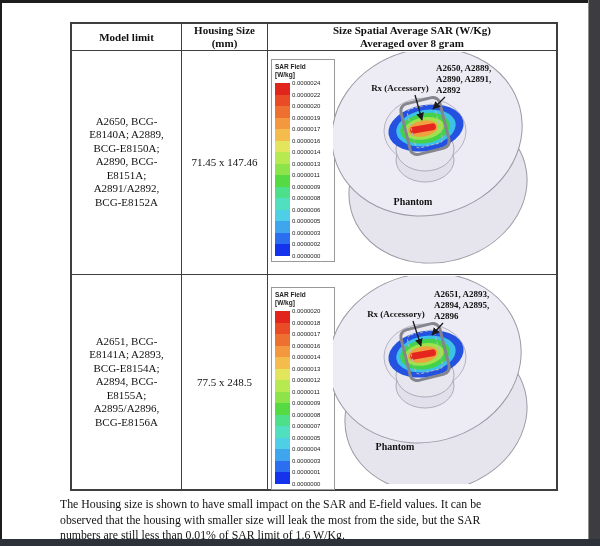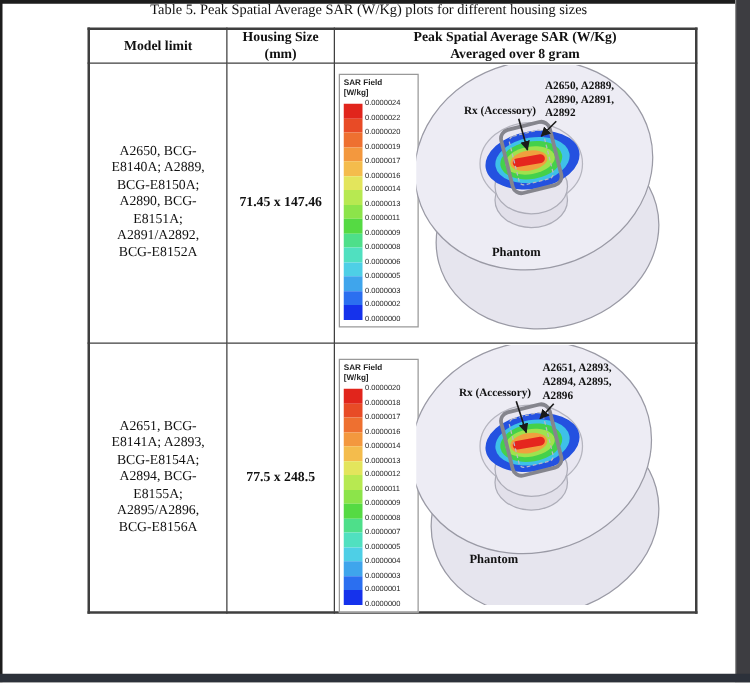--- a/index.html
+++ b/index.html
@@ -15,21 +15,21 @@
   table.doc-table{position:absolute;left:70px;top:22px;border-collapse:collapse;border:2px solid #3f3f3f;}
   .doc-table td,.doc-table th{border:1px solid #3f3f3f;padding:0;vertical-align:middle;text-align:center;}
   .doc-table th{font-size:11px;font-weight:bold;line-height:12.5px;}
   .col-model{width:109px;}
   .col-housing{width:85px;}
   .col-sar{width:288px;}
   .hdr-row{height:27px;}
   .row1{height:224px;}
   .row2{height:216px;}
   .model-cell{font-size:11px;line-height:13.5px;}
-  .housing-cell{font-size:11px;font-weight:bold;}
+  .housing-cell{font-size:11px;}
   .sar-cell{position:relative;padding:0;}
 
   .legend{position:absolute;left:3px;width:64px;border:1px solid #999;background:#fff;
           padding:3px 2px 4px 3px;font-family:"Liberation Sans", sans-serif;text-align:left;box-sizing:border-box;}
   .legend-t1{top:8px;}
   .legend-t2{top:12px;}
   .legend-title{font-size:6.5px;font-weight:bold;line-height:1.3;color:#222;}
   .legend-body{position:relative;margin-top:2px;height:176px;}
   .legend-bar{position:absolute;left:0;top:2px;width:15px;}
   .legend-bar .seg{width:15px;height:11.5px;}
@@ -43,32 +43,31 @@
 </style>
 </head>
 <body>
 
 <div class="screen">
   <div class="edge-top"></div>
   <div class="edge-left"></div>
   <div class="edge-right"></div>
   <div class="edge-bottom"></div>
 
-  <div class="doc-title">Table 5. Peak Spatial Average SAR (W/Kg) plots for different housing sizes</div>
 
   <table class="doc-table">
     <tbody>
         <tr class="hdr-row">
       <th class="col-model">Model limit</th>
       <th class="col-housing">
         <div>Housing Size</div>
         <div>(mm)</div>
       </th>
       <th class="col-sar">
-        <div>Peak Spatial Average SAR (W/Kg)</div>
+        <div>Size Spatial Average SAR (W/Kg)</div>
         <div>Averaged over 8 gram</div>
       </th>
     </tr>
 
     <tr class="row1">
       <td class="model-cell">
         <div>A2650, BCG-</div>
         <div>E8140A; A2889,</div>
         <div>BCG-E8150A;</div>
         <div>A2890, BCG-</div>
@@ -244,14 +243,17 @@
           <text x="101" y="32" font-size="9">A2894, A2895,</text>
           <text x="101" y="43" font-size="9">A2896</text>
           <text x="62" y="174" text-anchor="middle" font-size="10">Phantom</text>
         </svg>
       </td>
     </tr>
   </tbody>
     </table>
 
   <div class="caption">
+    <div>The Housing size is shown to have small impact on the SAR and E-field values. It can be</div>
+    <div>observed that the housing with smaller size will leak the most from the side, but the SAR</div>
+    <div>numbers are still less than 0.01% of SAR limit of 1.6 W/Kg.</div>
   </div>
 </div>
 
 </body></html>

